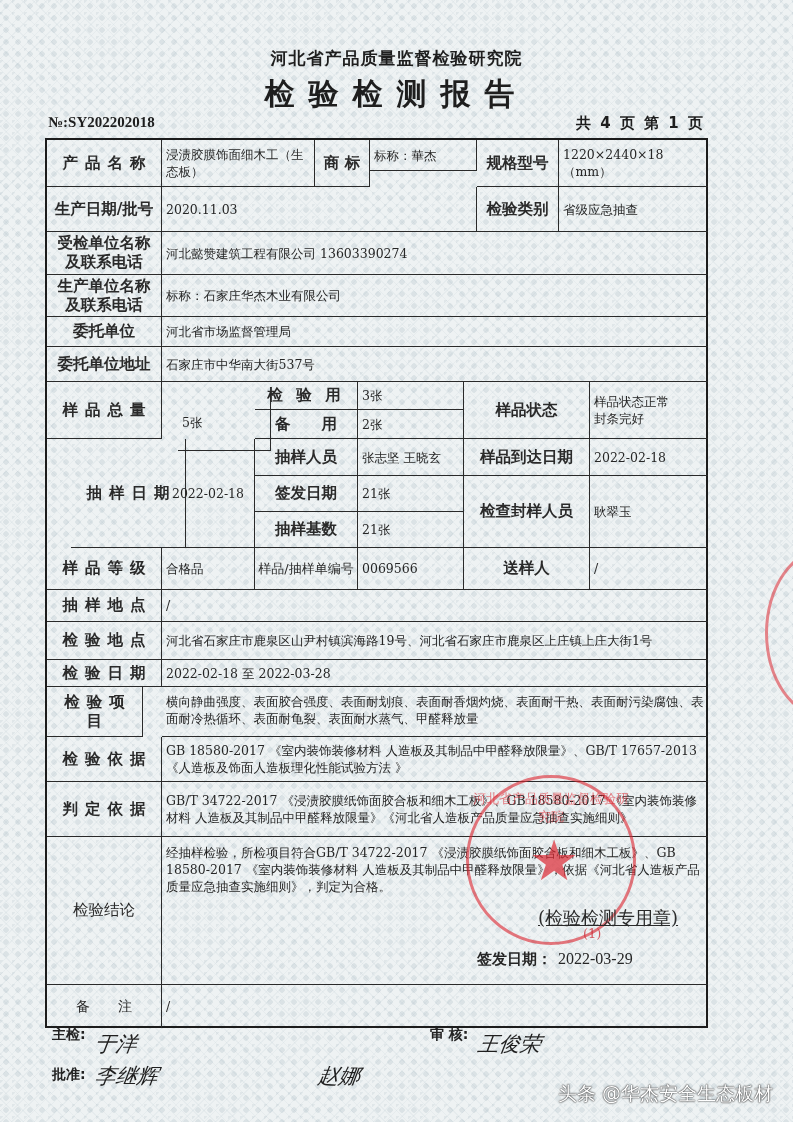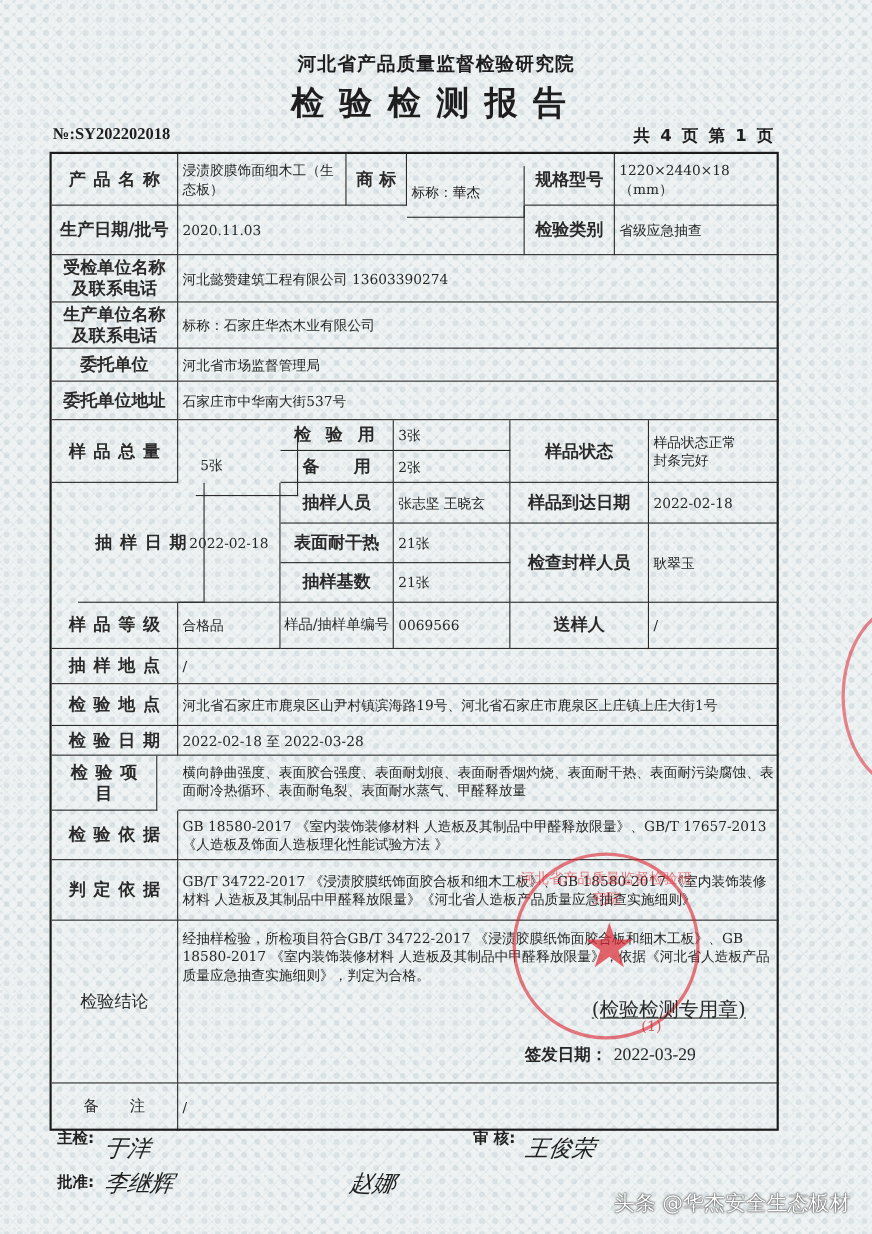--- a/index.html
+++ b/index.html
@@ -114,21 +114,21 @@
 <div class="abs inst">河北省产品质量监督检验研究院</div>
 <div class="abs title">检验检测报告</div>
 <div class="abs report-no">№:SY202202018</div>
 <div class="abs page-info">共 4 页 第 1 页</div>
 
 <div class="abs table">
 
   <div class="cell lbl spaced" style="left:0;top:0;width:115px;height:47px;">产品名称</div>
   <div class="cell val" style="left:115px;top:0;width:153px;height:47px;">浸渍胶膜饰面细木工（生态板）</div>
   <div class="cell lbl" style="left:268px;top:0;width:55px;height:47px;">商 标</div>
-  <div class="cell val" style="left:323px;top:11px;width:107px;height:47px;">标称：華杰</div>
+  <div class="cell val" style="left:323px;top:0;width:107px;height:31px;">标称：華杰</div>
   <div class="cell lbl" style="left:430px;top:0;width:82px;height:47px;">规格型号</div>
   <div class="cell val noright" style="left:512px;top:0;width:149px;height:47px;">1220×2440×18（mm）</div>
 
   <div class="cell lbl" style="left:0;top:47px;width:115px;height:45px;">生产日期/批号</div>
   <div class="cell val" style="left:115px;top:47px;width:315px;height:45px;">2020.11.03</div>
   <div class="cell lbl" style="left:430px;top:47px;width:82px;height:45px;">检验类别</div>
   <div class="cell val noright" style="left:512px;top:47px;width:149px;height:45px;">省级应急抽查</div>
 
   <div class="cell lbl" style="left:0;top:92px;width:115px;height:43px;padding:0 8px;">受检单位名称及联系电话</div>
   <div class="cell val noright" style="left:115px;top:92px;width:546px;height:43px;">河北懿赞建筑工程有限公司 13603390274</div>
@@ -148,21 +148,21 @@
   <div class="cell val" style="left:311px;top:242px;width:106px;height:28px;">3张</div>
   <div class="cell lbl" style="left:208px;top:270px;width:103px;height:29px;">备　　用</div>
   <div class="cell val" style="left:311px;top:270px;width:106px;height:29px;">2张</div>
   <div class="cell lbl" style="left:417px;top:242px;width:126px;height:57px;">样品状态</div>
   <div class="cell val noright" style="left:543px;top:242px;width:118px;height:57px;padding-right:28px;">样品状态正常封条完好</div>
 
   <div class="cell lbl spaced" style="left:0;top:299px;width:115px;height:109px;margin-left:24px;">抽样日期</div>
   <div class="cell val center" style="left:115px;top:299px;width:93px;height:109px;">2022-02-18</div>
   <div class="cell lbl" style="left:208px;top:299px;width:103px;height:37px;">抽样人员</div>
   <div class="cell val" style="left:311px;top:299px;width:106px;height:37px;">张志坚 王晓玄</div>
-  <div class="cell lbl" style="left:208px;top:336px;width:103px;height:36px;">表面耐干热</div>
+  <div class="cell lbl" style="left:208px;top:336px;width:103px;height:36px;">签发日期</div>
   <div class="cell val" style="left:311px;top:336px;width:106px;height:36px;">21张</div>
   <div class="cell lbl" style="left:208px;top:372px;width:103px;height:36px;">抽样基数</div>
   <div class="cell val" style="left:311px;top:372px;width:106px;height:36px;">21张</div>
   <div class="cell lbl" style="left:417px;top:299px;width:126px;height:37px;">样品到达日期</div>
   <div class="cell val noright" style="left:543px;top:299px;width:118px;height:37px;">2022-02-18</div>
   <div class="cell lbl" style="left:417px;top:336px;width:126px;height:72px;">检查封样人员</div>
   <div class="cell val noright" style="left:543px;top:336px;width:118px;height:72px;">耿翠玉</div>
 
   <div class="cell lbl spaced" style="left:0;top:408px;width:115px;height:42px;">样品等级</div>
   <div class="cell val" style="left:115px;top:408px;width:93px;height:42px;">合格品</div>

